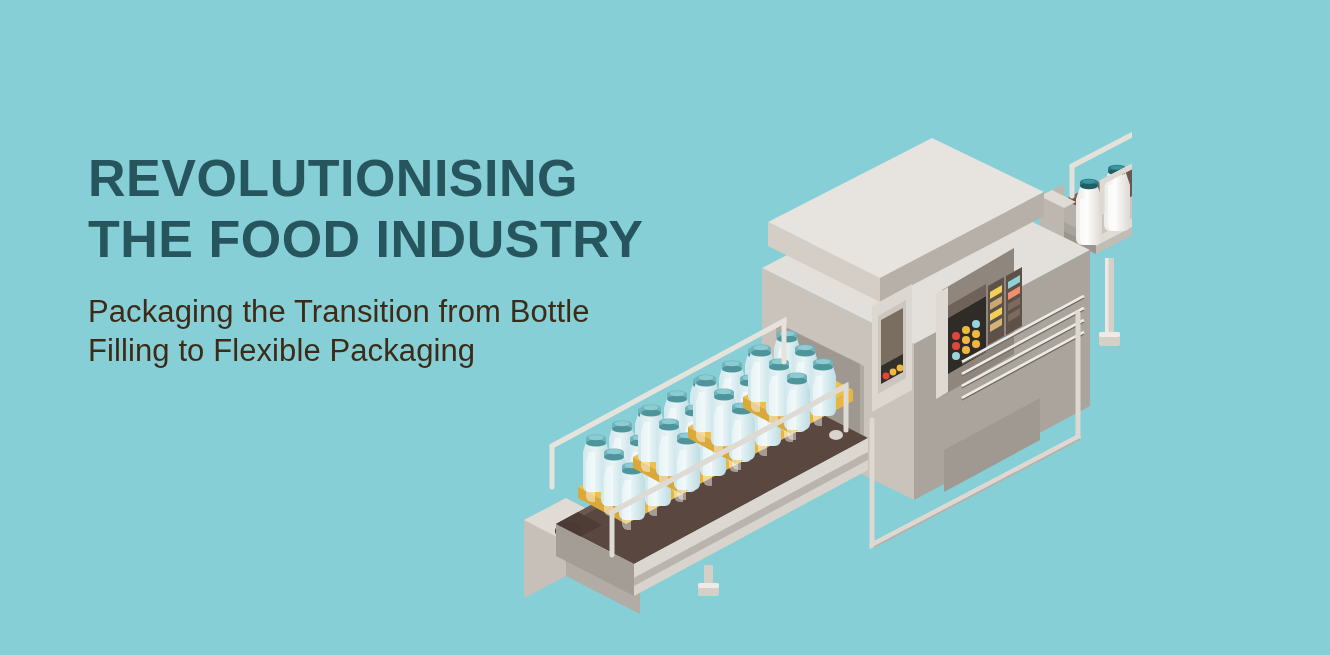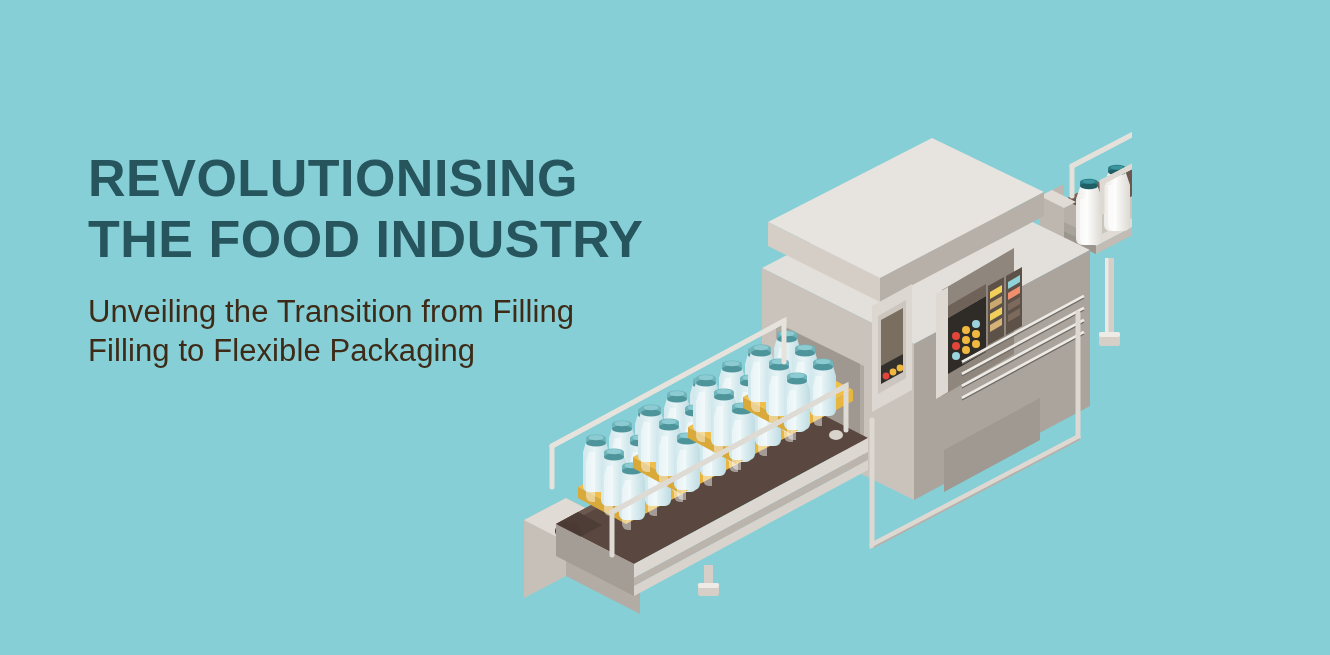--- a/index.html
+++ b/index.html
@@ -418,16 +418,16 @@
           <rect x="698" y="583" width="21" height="13" rx="2" fill="#d5cfc8"></rect>
           <rect x="698" y="583" width="21" height="5" rx="2" fill="#eeeae5"></rect>
         </g>
       </g>
     </svg>
   </div>
 
   <div id="text-block">
     <h1 id="headline">REVOLUTIONISING
 THE FOOD INDUSTRY</h1>
-    <p id="subhead">Unveiling the Transition from Filling
+    <p id="subhead">Packaging the Transition from Bottle
 Filling to Flexible Packaging</p>
   </div>
 </div>
 
 </body></html>

